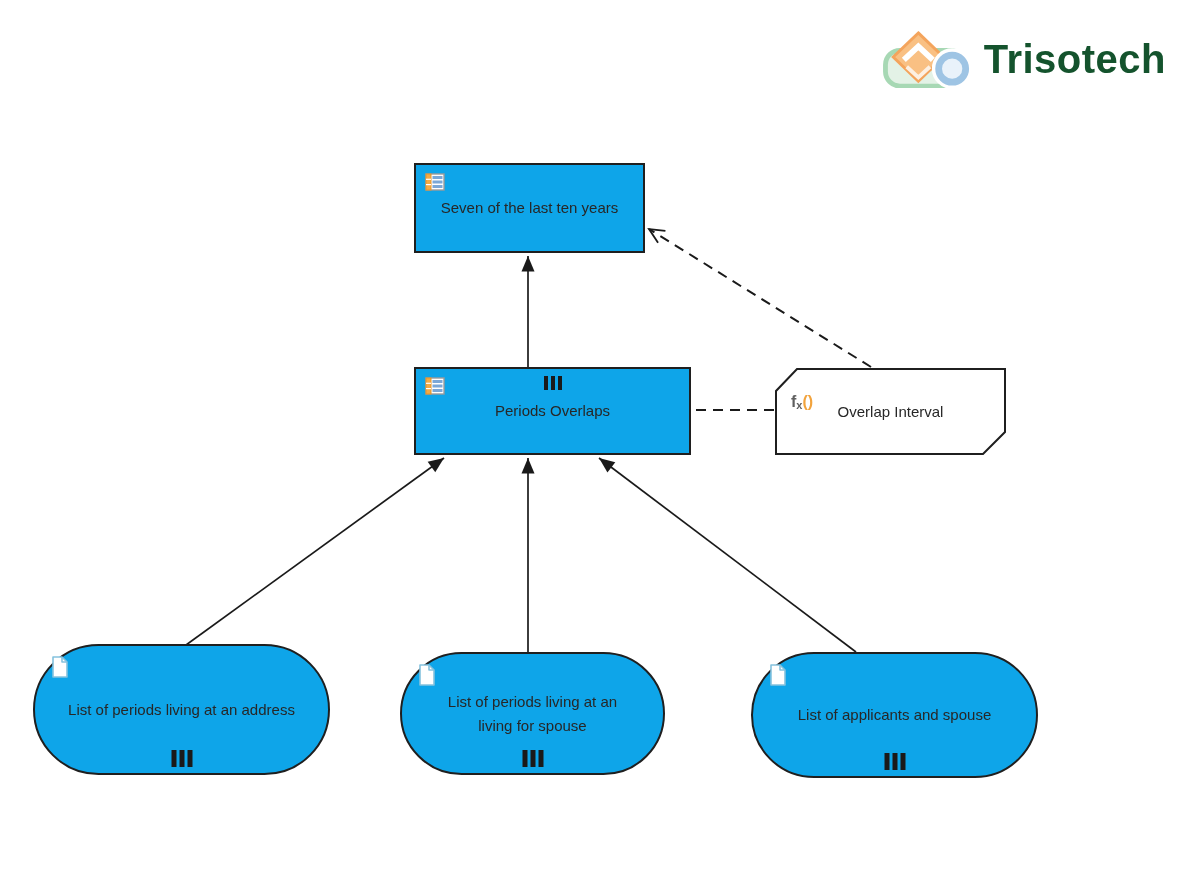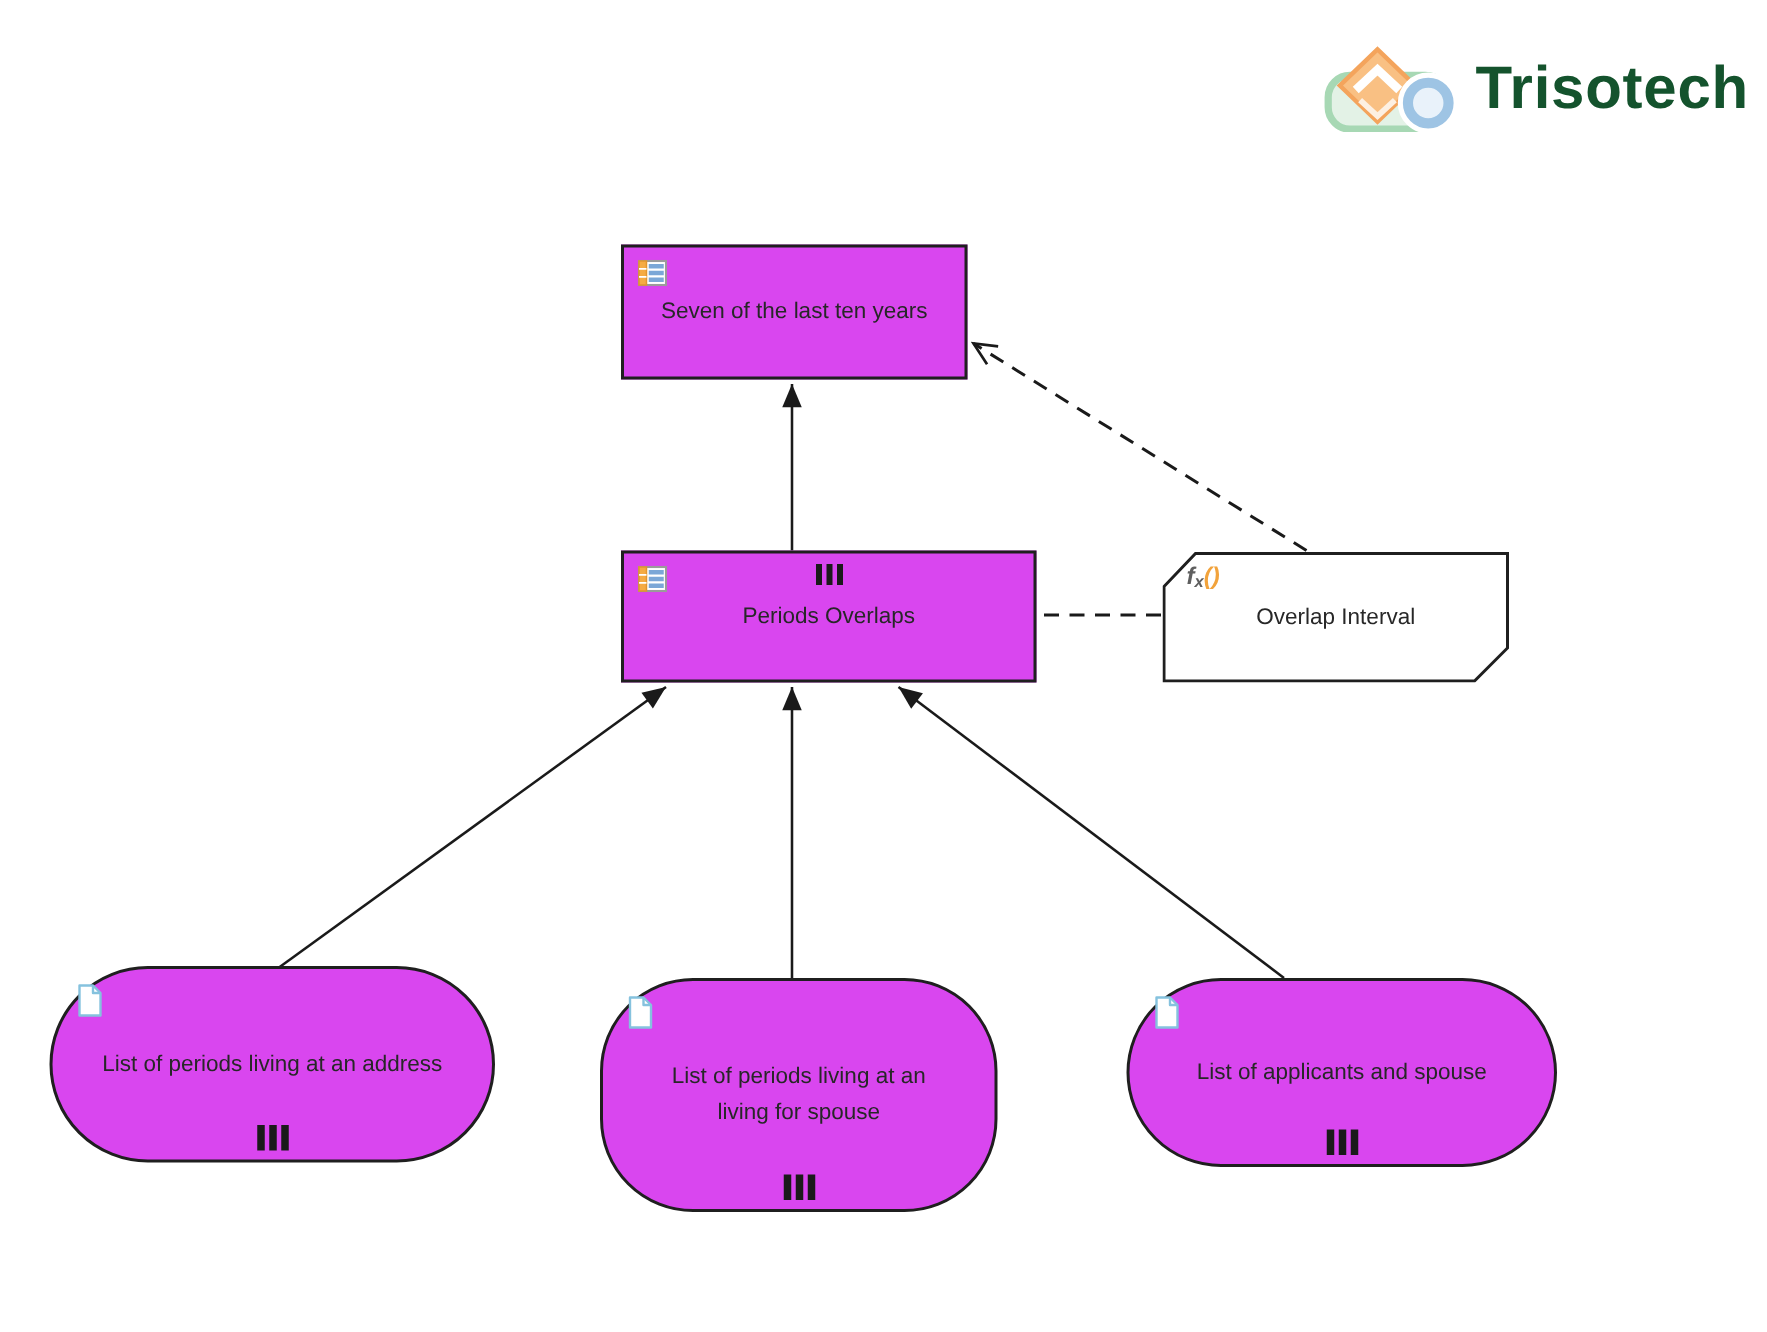--- a/index.html
+++ b/index.html
@@ -17,21 +17,21 @@
     position:absolute; left:0; top:0;
     width:1178px; height:888px;
     pointer-events:none;
   }
   #edges line { pointer-events:stroke; }
 
   
   .node {
     position:absolute;
     box-sizing:border-box;
-    background:#d946ef;
+    background:#0ea5e9;
     font-size:15px;
     color:#272727;
   }
   .decision {
     border:2px solid #1f1f1f;
     display:flex; align-items:center; justify-content:center;
   }
   .input-data {
     border:2px solid #1f1f1f;
     display:flex; align-items:center; justify-content:center;
@@ -42,24 +42,23 @@
   .bkm .bkm-label {
     position:absolute; left:0; top:0; right:0; bottom:0;
     display:flex; align-items:center; justify-content:center;text-align:right;
   }
   .node .label { text-align:center; line-height:24px; }
 
   .type-icon { position:absolute; top:7px; left:9px; line-height:0; }
   .doc-icon  { position:absolute; top:10px; left:16px; line-height:0; }
 
   .fx-icon {
-    position:absolute; top:9px; left:16px;
+    position:absolute; top:26px; left:16px;
     font-size:16px; font-weight:bold; color:#5f5f5f;
     line-height:16px;
-    font-style:italic;
   }
   .fx-icon .fx-sub { font-size:11px; vertical-align:-2px; }
   .fx-icon .fx-parens { color:#f2a33c; }
 
   .collection { display:flex; gap:3px; position:absolute; left:50%; transform:translateX(-50%); }
   .collection .bar { background:#1a1a1a; }
   .collection-top { top:7px; }
   .collection-top .bar { width:4px; height:14px; }
   .collection-bottom { bottom:6px; }
   .collection-bottom .bar { width:5px; height:17px; }
@@ -148,21 +147,21 @@
   <span class="label">
       <span style="display:block">List of periods living at an address</span>
     </span>
   <span class="collection collection-bottom">
     <span class="bar"></span>
       <span class="bar"></span>
       <span class="bar"></span>
   </span>
 </div>
 
-<div class="node input-data" style="left:400px; top:652px; width:265px; height:156px; border-radius:62px;">
+<div class="node input-data" style="left:400px; top:652px; width:265px; height:123px; border-radius:62px;">
   <span class="doc-icon">
     <svg width="18" height="22" viewBox="0 0 18 22">
       <path d="M2,1 h9 l5,5 v15 h-14 z" fill="#ffffff" stroke="#85c2de" stroke-width="1.6" stroke-linejoin="round"></path>
       <path d="M11,1 v5 h5" fill="none" stroke="#85c2de" stroke-width="1.6" stroke-linejoin="round"></path>
     </svg>
   </span>
   <span class="label">
       <span style="display:block">List of periods living at an</span>
       <span style="display:block">living for spouse</span>
     </span>

